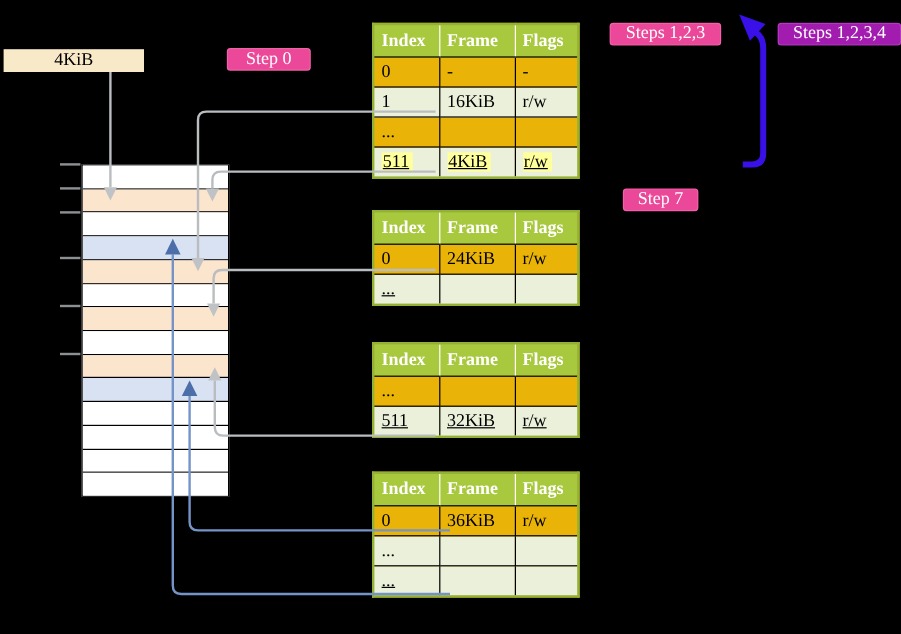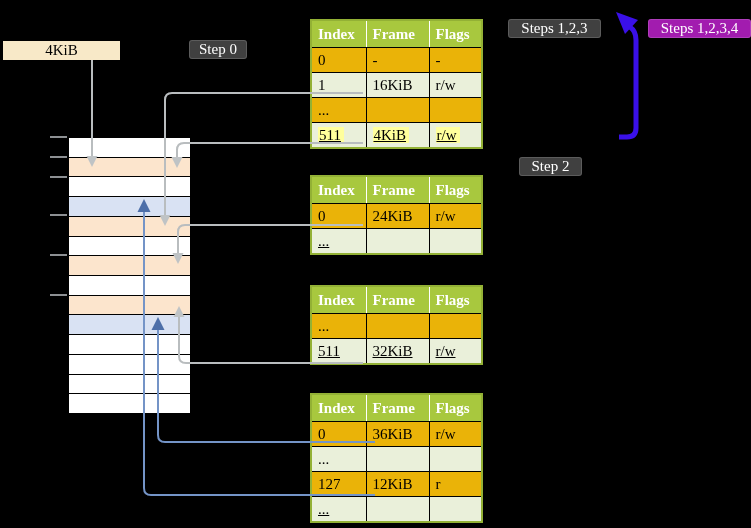--- a/index.html
+++ b/index.html
@@ -2,21 +2,21 @@
 <html><head>
 <meta charset="utf-8">
 <style>
   html,body{margin:0;padding:0;background:#000;}
   #canvas{position:relative;width:751px;height:528px;background:#000;overflow:hidden;
           font-family:"Liberation Serif","DejaVu Serif",serif;}
   
   .box-label{position:absolute;display:flex;align-items:center;justify-content:center;
              font-size:15px;color:#000;background:#f8e9c8;}
   .step-label{position:absolute;display:flex;align-items:center;justify-content:center;
-              font-size:15px;color:#fff;background:#404040;border-radius:3px;
+              font-size:15px;color:#fff;background:#ec4899;border-radius:3px;
               box-shadow:inset 0 0 0 1px rgba(255,255,255,.15);}
   .step-label.blue{background:#a21caf;}
   
   #memory{position:absolute;left:68px;top:137px;width:121px;height:275px;
           border:1px solid #000;background:#fff;display:flex;flex-direction:column;}
   .mem-row{flex:1;border-bottom:1px solid #000;background:#fff;}
   .mem-row:last-child{border-bottom:none;}
   .mem-row[data-color="orange"]{background:#fce5cd;}
   .mem-row[data-color="blue"]{background:#d9e2f3;}
   .tick{position:absolute;left:50px;width:17px;height:2px;background:#8d9093;}
@@ -41,24 +41,24 @@
   .vline{stroke:#3a10e8;stroke-width:5;fill:none;}
   .vhead{fill:#3a10e8;stroke:none;}
 </style>
 </head>
 <body>
 
 <div id="canvas">
 
   <div class="box-label" style="left:3px;top:41px;width:117px;height:19px;">4KiB</div>
 
-  <div class="step-label" style="left:189px;top:40px;width:58px;height:19px;">Step 0</div>
+  <div class="step-label" style="left:189px;top:40px;width:70px;height:19px;">Step 0</div>
   <div class="step-label" style="left:508px;top:19px;width:93px;height:19px;">Steps 1,2,3</div>
   <div class="step-label blue" style="left:648px;top:19px;width:103px;height:19px;">Steps 1,2,3,4</div>
-  <div class="step-label" style="left:519px;top:157px;width:63px;height:19px;">Step 2</div>
+  <div class="step-label" style="left:519px;top:157px;width:63px;height:19px;">Step 7</div>
 
   <div id="memory">
     <div class="mem-row" data-color="white"></div>
     <div class="mem-row" data-color="orange"></div>
     <div class="mem-row" data-color="white"></div>
     <div class="mem-row" data-color="blue"></div>
     <div class="mem-row" data-color="orange"></div>
     <div class="mem-row" data-color="white"></div>
     <div class="mem-row" data-color="orange"></div>
     <div class="mem-row" data-color="white"></div>
@@ -177,25 +177,20 @@
     <tr>
       <td>0</td>
       <td>36KiB</td>
       <td>r/w</td>
     </tr>
     <tr class="alt">
       <td>...</td>
       <td></td>
       <td></td>
     </tr>
-    <tr>
-      <td>127</td>
-      <td>12KiB</td>
-      <td>r</td>
-    </tr>
     <tr class="alt">
       <td>...</td>
       <td></td>
       <td></td>
     </tr>
   </tbody>
     </table>
 
   <svg id="overlay" width="751" height="528" viewBox="0 0 751 528">
 

